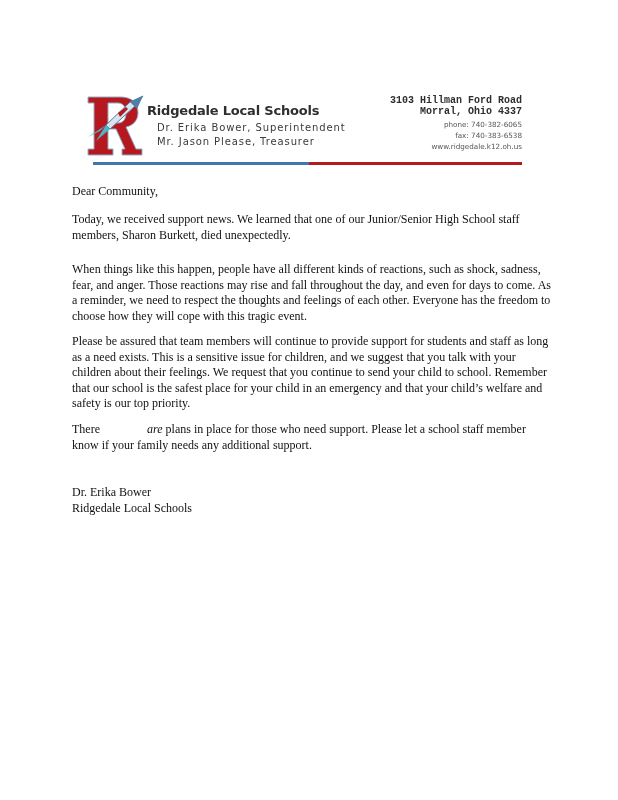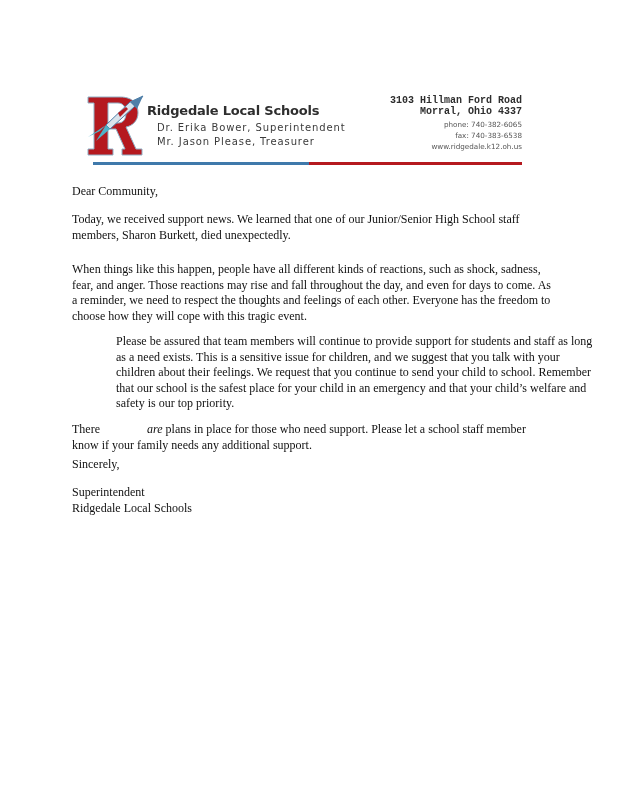--- a/index.html
+++ b/index.html
@@ -22,21 +22,21 @@
 
   .rule { position: absolute; top: 162px; height: 3px; }
   .rule-blue { left: 93px; width: 216px; background: #3f79ab; }
   .rule-red { left: 309px; width: 213px; background: #b5191f; }
 
   .body-text { position: absolute; left: 72px; width: 480px; font-family: "Liberation Serif", serif; font-size: 12px; line-height: 15.6px; color: #111; }
   .p { margin: 0; }
   .greeting { top: 184px; }
   .para-1 { top: 212px; }
   .para-2 { top: 262px; }
-  .para-3 { top: 334px; margin-left: 44px; }
+  .para-3 { top: 334px; }
   .para-4 { top: 422px; }
   .closing { top: 457px; }
   .signature { top: 485px; }
   .sig-line { display: block; }
   em { font-style: italic; margin-left: 44px; }
 </style>
 </head>
 <body>
 
 <div class="page">
@@ -63,18 +63,17 @@
   <div class="contact c-web">www.ridgedale.k12.oh.us</div>
 
   <div class="rule rule-blue"></div>
   <div class="rule rule-red"></div>
 
   <p class="body-text p greeting">Dear Community,</p>
   <p class="body-text p para-1">Today, we received support news. We learned that one of our Junior/Senior High School staff members, Sharon Burkett, died unexpectedly.</p>
   <p class="body-text p para-2">When things like this happen, people have all different kinds of reactions, such as shock, sadness, fear, and anger. Those reactions may rise and fall throughout the day, and even for days to come. As a reminder, we need to respect the thoughts and feelings of each other. Everyone has the freedom to choose how they will cope with this tragic event.</p>
   <p class="body-text p para-3">Please be assured that team members will continue to provide support for students and staff as long as a need exists.  This is a sensitive issue for children, and we suggest that you talk with your children about their feelings.  We request that you continue to send your child to school.  Remember that our school is the safest place for your child in an emergency and that your child’s welfare and safety is our top priority.</p>
   <p class="body-text p para-4"><span>There </span><em>are</em><span> plans in place for those who need support. Please let a school staff member know if your family needs any additional support.</span></p>
-  <p class="body-text p closing">Sincerely,</p>
   <div class="body-text signature">
-    <span class="sig-line">Superintendent</span>
+    <span class="sig-line">Dr. Erika Bower</span>
     <span class="sig-line">Ridgedale Local Schools</span>
   </div>
 </div>
 
 </body></html>

